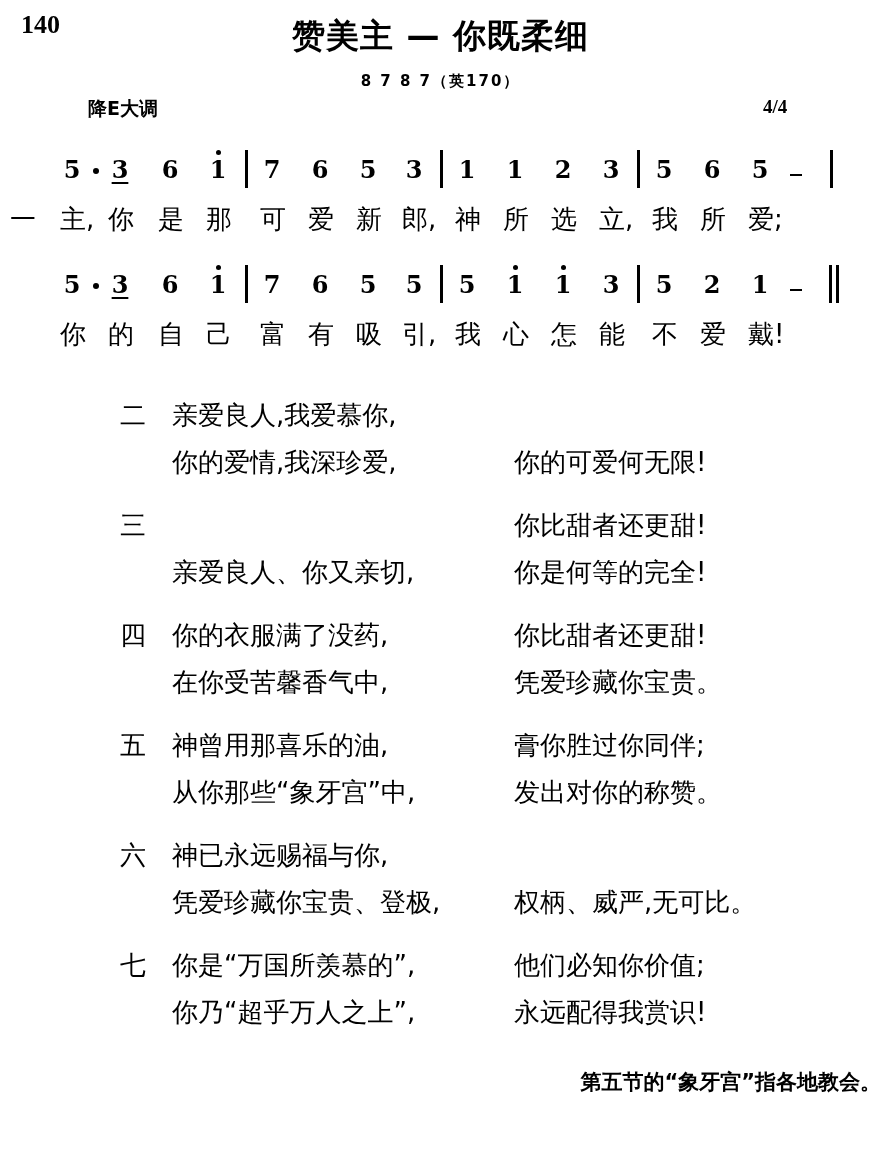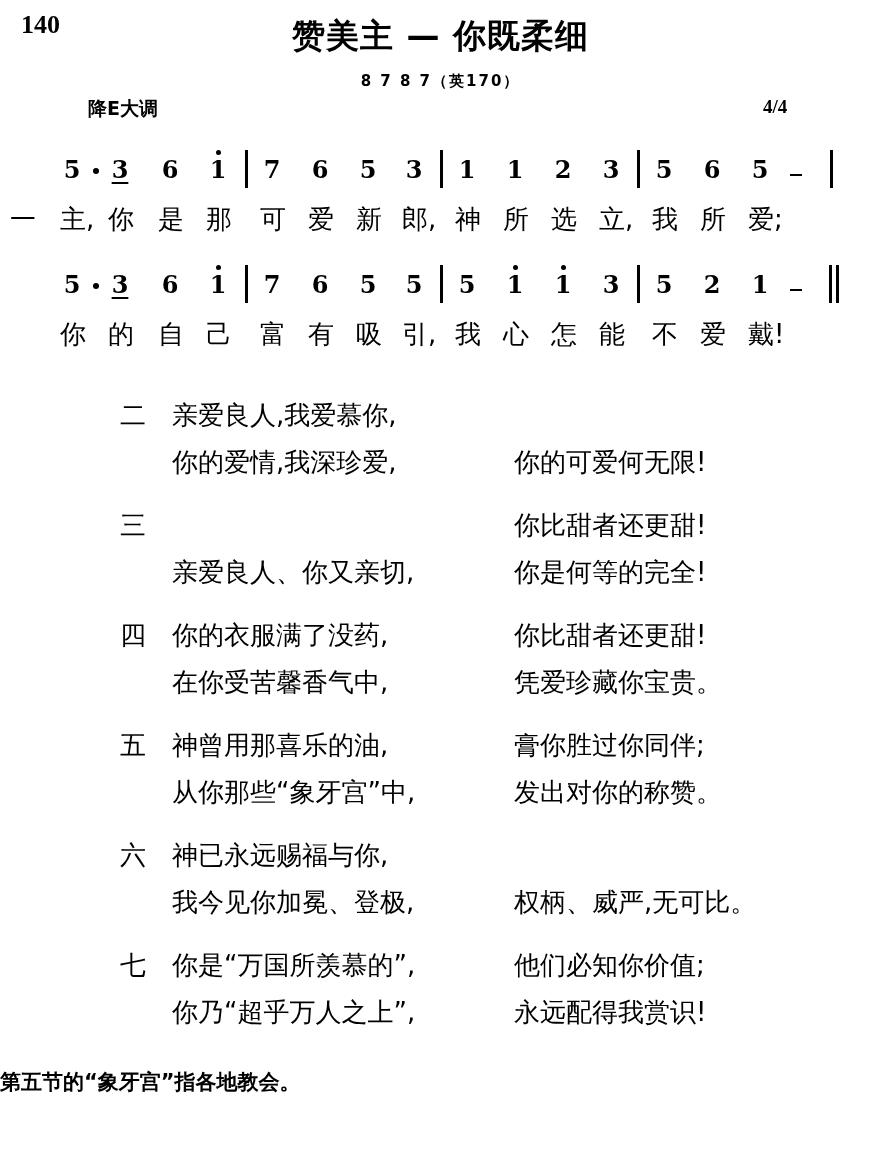--- a/index.html
+++ b/index.html
@@ -16,21 +16,21 @@
   .hi-dot { position:absolute; width:5px; height:5px; border-radius:50%; background:#000; left:10px; top:-6px; }
   .aug-dot { position:absolute; width:6px; height:6px; border-radius:50%; background:#000; }
   .dash { position:absolute; width:12px; height:2px; background:#000; }
   .bar { position:absolute; width:3px; background:#000; }
 
   .lyric { position:absolute; font-size:26px; font-family:"DejaVu Sans", sans-serif; line-height:30px; }
 
   .verse-num { position:absolute; left:120px; font-size:26px; font-family:"DejaVu Sans", sans-serif; }
   .verse-line { position:absolute; left:172px; font-size:26px; font-family:"DejaVu Sans", sans-serif; letter-spacing:0px; }
   .verse-line2 { position:absolute; left:514px; font-size:26px; font-family:"DejaVu Sans", sans-serif; }
-  .footnote { left:0; width:881px; text-align:left; top:1068px; font-size:21px; font-weight:bold; font-family:"DejaVu Sans", sans-serif; }
+  .footnote { left:0; width:881px; text-align:right; top:1068px; font-size:21px; font-weight:bold; font-family:"DejaVu Sans", sans-serif; }
 </style>
 </head>
 <body>
 
 <div class="abs hymn-num">140</div>
 <div class="abs title">赞美主 — 你既柔细</div>
 <div class="abs meter">8 7 8 7（英170）</div>
 <div class="abs key">降E大调</div>
 <div class="abs time">4/4</div>
 
@@ -146,21 +146,21 @@
   <span class="verse-num" style="top:0">五</span>
   <span class="verse-line" style="top:0">神曾用那喜乐的油,</span>
   <span class="verse-line2" style="top:0">膏你胜过你同伴;</span>
   <span class="verse-line" style="top:47px">从你那些“象牙宫”中,</span>
   <span class="verse-line2" style="top:47px">发出对你的称赞。</span>
 </div>
 
 <div style="position:absolute;left:0;top:838px;width:881px;height:100px;">
   <span class="verse-num" style="top:0">六</span>
   <span class="verse-line" style="top:0">神已永远赐福与你,</span>
-  <span class="verse-line" style="top:47px">我今见你加冕、登极,</span>
+  <span class="verse-line" style="top:47px">凭爱珍藏你宝贵、登极,</span>
   <span class="verse-line2" style="top:47px">权柄、威严,无可比。</span>
 </div>
 
 <div style="position:absolute;left:0;top:948px;width:881px;height:100px;">
   <span class="verse-num" style="top:0">七</span>
   <span class="verse-line" style="top:0">你是“万国所羡慕的”,</span>
   <span class="verse-line2" style="top:0">他们必知你价值;</span>
   <span class="verse-line" style="top:47px">你乃“超乎万人之上”,</span>
   <span class="verse-line2" style="top:47px">永远配得我赏识!</span>
 </div>

